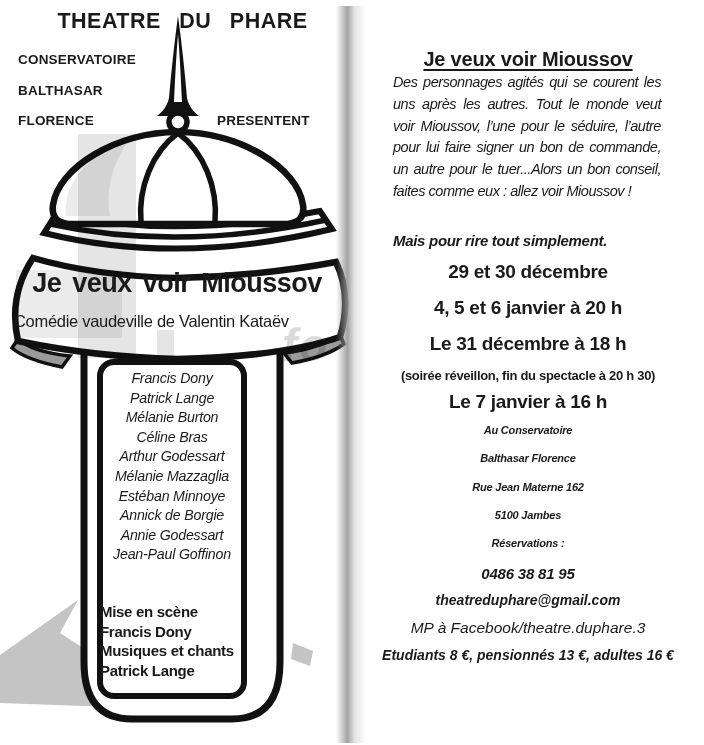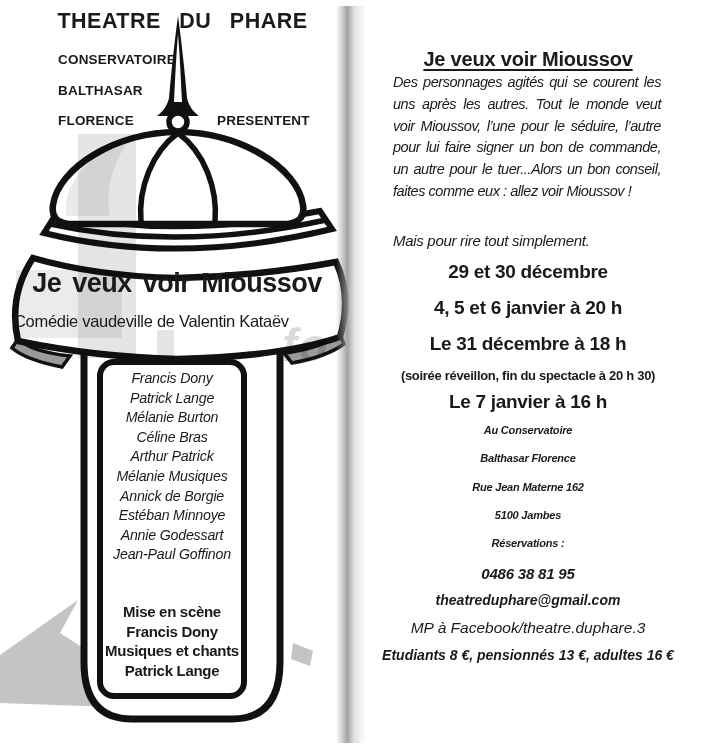--- a/index.html
+++ b/index.html
@@ -5,43 +5,43 @@
   html,body{margin:0;padding:0;background:#ffffff;}
   #page{
     position:relative;width:704px;height:745px;overflow:hidden;
     background:#ffffff;color:#1a1a1a;
     font-family:"Liberation Sans","DejaVu Sans",sans-serif;
   }
   .abs{position:absolute;}
   
   .company-title{left:0;top:9px;width:365px;text-align:center;
     font-size:21.5px;font-weight:bold;letter-spacing:.5px;word-spacing:12px;}
-  .presenter{left:18px;font-size:13.5px;font-weight:bold;letter-spacing:.2px;margin-left:40px;}
+  .presenter{left:18px;font-size:13.5px;font-weight:bold;letter-spacing:.2px;}
   .present-label{left:217px;top:113px;font-size:13.5px;font-weight:bold;letter-spacing:.2px;}
   .banner-title{left:14px;top:268px;width:326px;text-align:center;
     font-size:27px;font-weight:bold;letter-spacing:-.5px;word-spacing:4px;}
   .banner-subtitle{left:14px;top:312px;width:326px;text-align:left;
     font-size:16.5px;font-weight:normal;letter-spacing:-.3px;}
   .cast-list{left:102px;top:369px;width:140px;text-align:center;
     font-size:14.2px;font-style:italic;line-height:19.6px;letter-spacing:-.2px;}
-  .crew-list{left:100px;top:602px;width:144px;text-align:center;
+  .crew-list{left:100px;top:602px;width:144px;text-align:left;
     font-size:15px;font-weight:bold;line-height:19.6px;letter-spacing:-.3px;}
   .watermark{left:282px;top:318px;font-size:46px;font-weight:bold;font-style:italic;
     color:rgba(0,0,0,0.14);letter-spacing:2px;}
   
   .fold-strip{left:336px;top:6px;width:30px;height:737px;
     background:linear-gradient(to right,rgba(185,185,185,0) 0%,rgba(148,148,148,.85) 38%,
       rgba(200,200,200,.5) 62%,rgba(255,255,255,0) 100%);}
   
   .rc{left:380px;width:296px;text-align:center;}
   .r-title{top:48px;font-size:20px;font-weight:bold;text-decoration:underline;
     text-decoration-thickness:2px;text-underline-offset:3px;letter-spacing:-.2px;}
   .r-syn{left:393px;top:72px;width:268px;font-size:14.5px;font-style:italic;
     line-height:21.8px;text-align:justify;letter-spacing:-.45px;}
-  .r-tag{left:393px;top:232px;font-size:15px;font-style:italic;letter-spacing:-.3px;}
+  .r-tag{left:393px;top:232px;font-size:15px;font-style:italic;letter-spacing:-.3px;font-weight:bold;}
   .r-date{font-size:19px;font-weight:bold;letter-spacing:-.3px;}
   .r-note{top:368px;font-size:13px;font-weight:bold;letter-spacing:-.3px;}
   .r-venue{font-size:11px;font-weight:bold;font-style:italic;letter-spacing:-.2px;}
   .r-mail{top:592px;font-size:14px;font-weight:bold;font-style:italic;}
   .r-fb{top:619px;font-size:15.5px;font-weight:normal;font-style:italic;}
   .r-price{top:647px;font-size:14px;font-weight:bold;font-style:italic;}
 </style>
 </head>
 <body>
 
@@ -91,24 +91,24 @@
   <div class="abs present-label">PRESENTENT</div>
 
   <div class="abs banner-title">Je veux voir Mioussov</div>
   <div class="abs banner-subtitle">Comédie vaudeville de Valentin Kataëv</div>
 
   <div class="abs cast-list">
     <div>Francis Dony</div>
     <div>Patrick Lange</div>
     <div>Mélanie Burton</div>
     <div>Céline Bras</div>
-    <div>Arthur Patrick</div>
-    <div>Mélanie Musiques</div>
+    <div>Arthur Godessart</div>
+    <div>Mélanie Mazzaglia</div>
+    <div>Estéban Minnoye</div>
     <div>Annick de Borgie</div>
-    <div>Estéban Minnoye</div>
     <div>Annie Godessart</div>
     <div>Jean-Paul Goffinon</div>
   </div>
 
   <div class="abs crew-list">
     <div>Mise en scène</div>
     <div>Francis Dony</div>
     <div>Musiques et chants</div>
     <div>Patrick Lange</div>
   </div>

